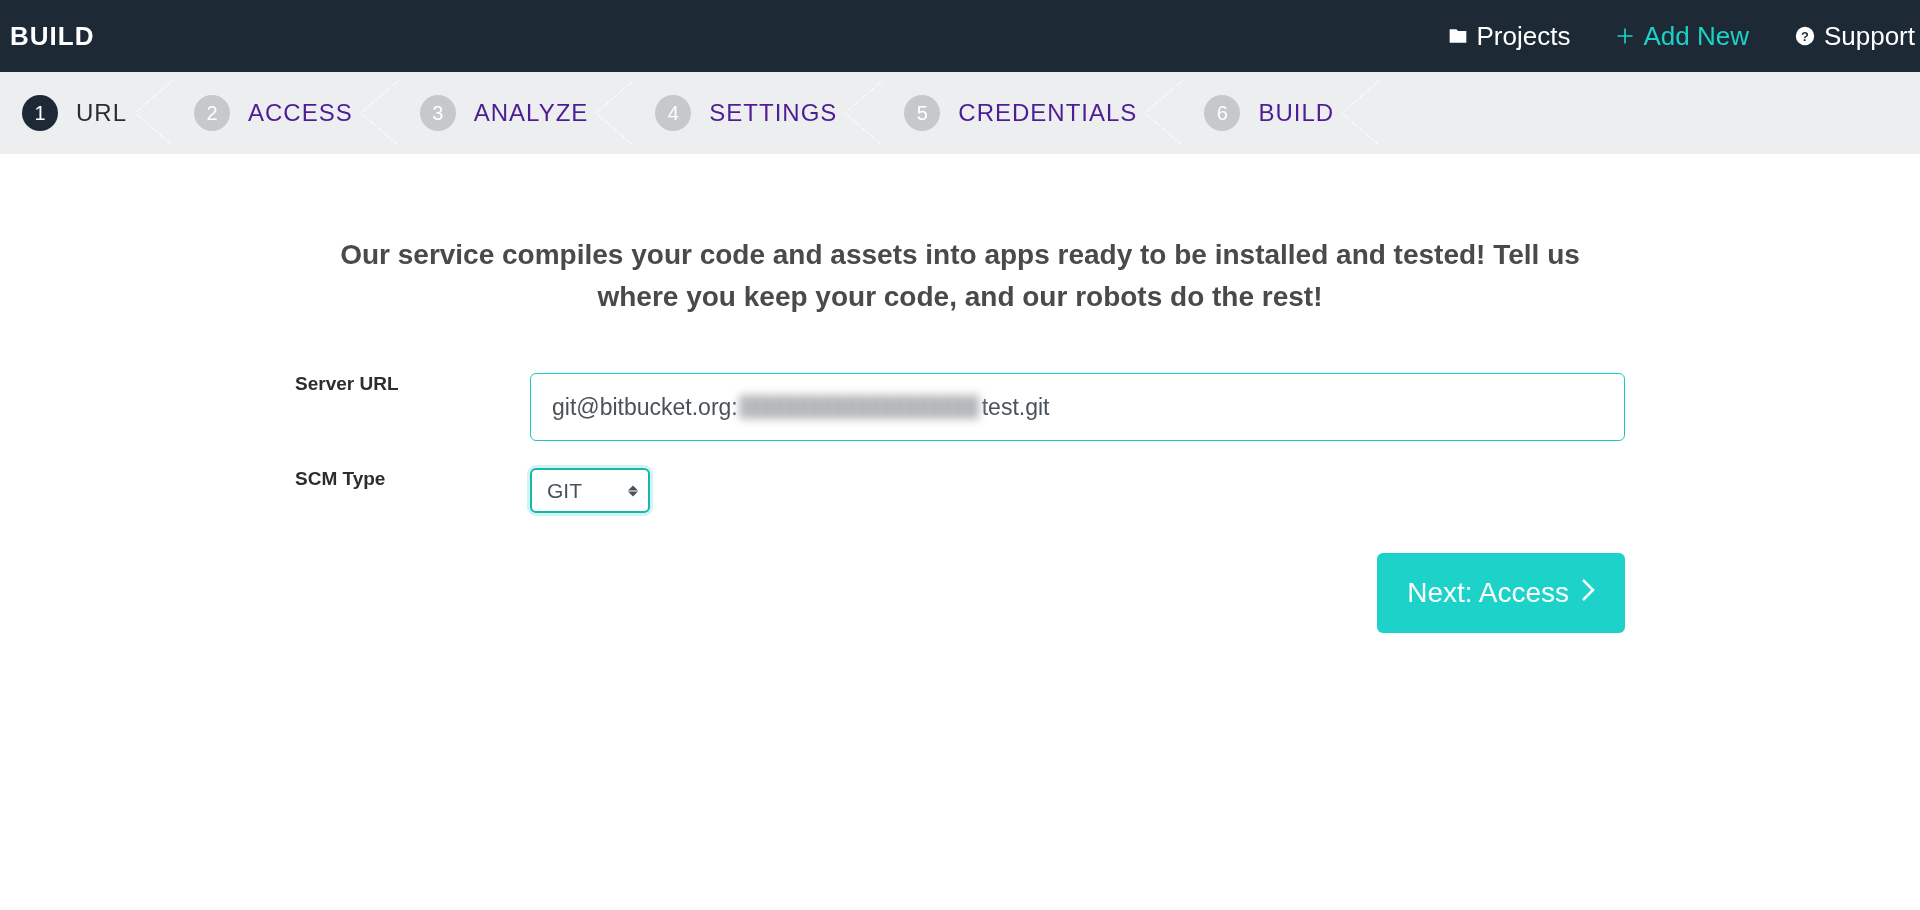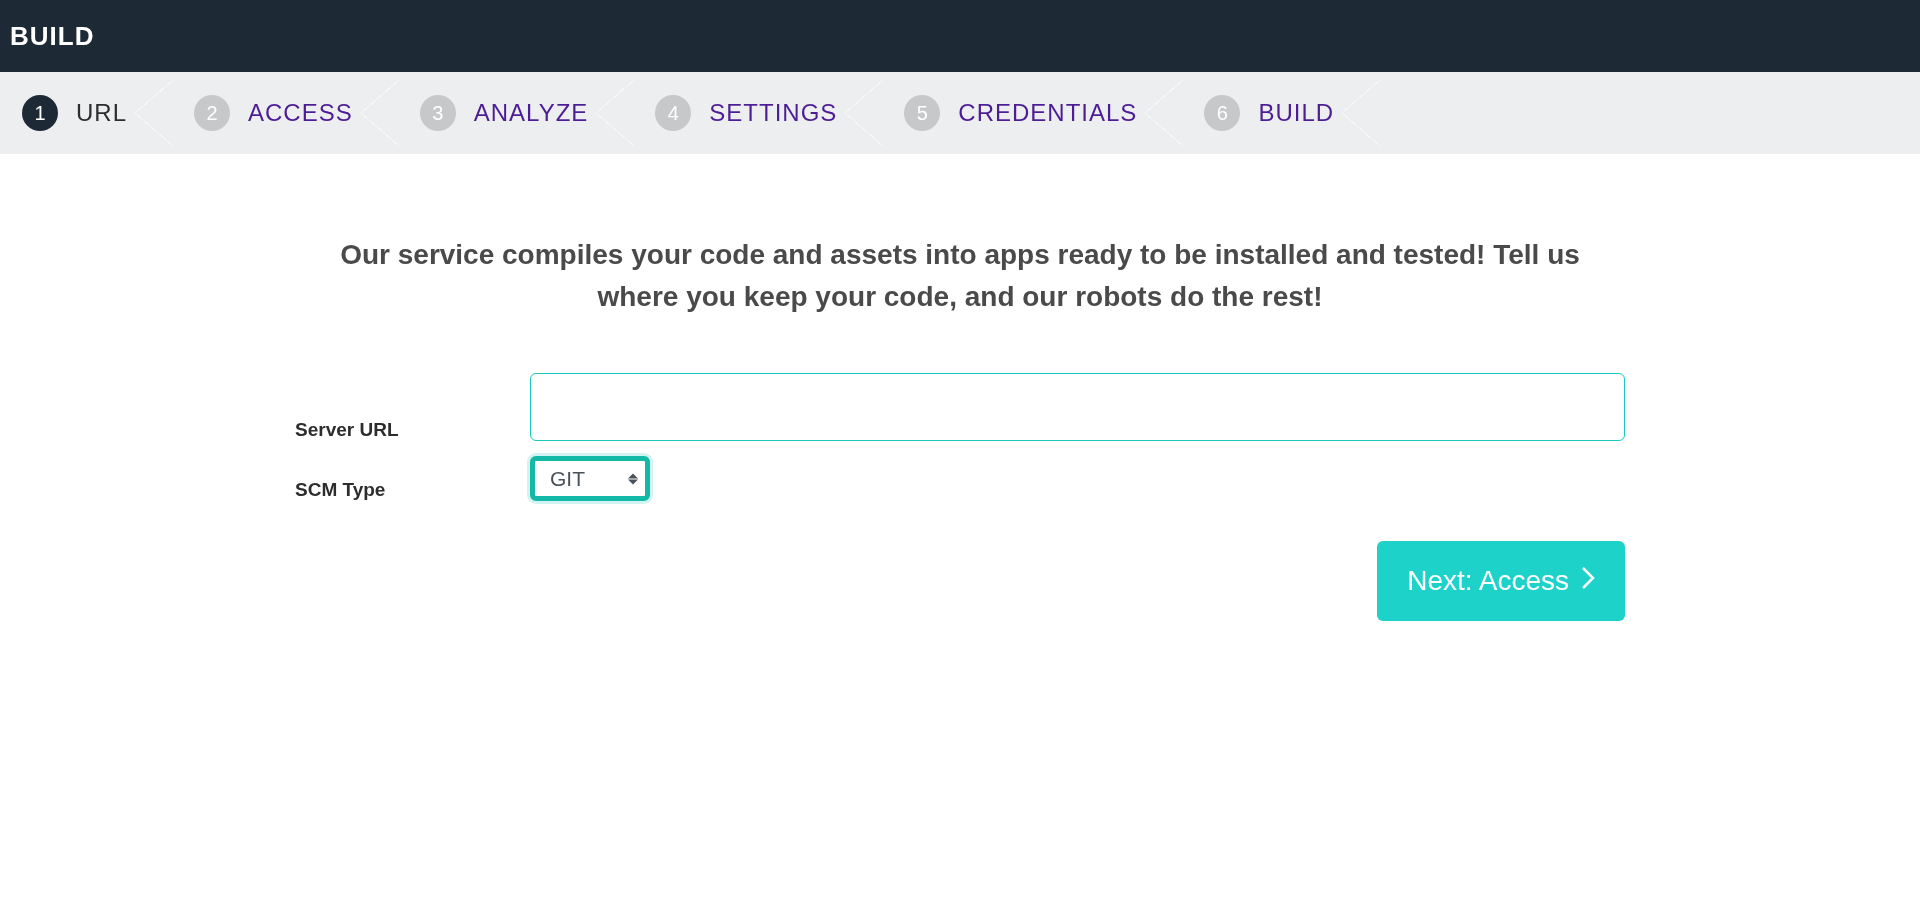--- a/index.html
+++ b/index.html
@@ -135,22 +135,22 @@
     }
     
     
     .form-area {
       width: 1330px;
       margin: 0 auto;
       text-align: left;
     }
     .form-row {
       display: flex;
-      align-items: flex-end;
-      margin-bottom: 15px;
+      align-items: flex-start;
+      margin-bottom: 27px;
     }
     .form-label {
       width: 235px;
       font-size: 19px;
       font-weight: 600;
       color: #2d2d2d;
     }
     .form-control-wrap {
       flex: 1;
       position: relative;
@@ -186,21 +186,21 @@
       filter: blur(4px);
       margin: 0 2px;
       vertical-align: middle;
     }
     .select-wrap {
       position: relative;
       display: inline-block;
     }
     .select-input {
       height: 45px;
-      border: 5px solid #14b8a6;
+      border: 2px solid #14b8a6;
       border-radius: 6px;
       padding: 0 42px 0 15px;
       font-size: 21px;
       color: #4a5259;
       font-family: inherit;
       outline: none;
       background: #ffffff;
       appearance: none;
       -webkit-appearance: none;
       box-shadow: 0 0 0 3px rgba(25,200,191,0.2);
@@ -254,20 +254,47 @@
       font-family: inherit;
     }
   </style>
 </head>
 <body>
 
 <div class="topnav">
   <div class="topnav-left">
     <span class="brand">BUILD</span>
   </div>
+  <div class="topnav-right">
+    <div class="nav-link">
+      <span class="nav-icon">
+        <svg width="22" height="20" viewBox="0 0 24 24" fill="#ffffff">
+            <path d="M10 4H2v16h20V6H12l-2-2z"></path>
+          </svg>
+      </span>
+      <span>Projects</span>
+    </div>
+    <div class="nav-link accent">
+      <span class="nav-icon">
+        <svg width="20" height="20" viewBox="0 0 24 24" fill="#1cd1c8">
+            <path d="M11 3h2v8h8v2h-8v8h-2v-8H3v-2h8z"></path>
+          </svg>
+      </span>
+      <span>Add New</span>
+    </div>
+    <div class="nav-link">
+      <span class="nav-icon">
+        <svg width="22" height="22" viewBox="0 0 24 24" fill="#ffffff">
+            <circle cx="12" cy="12" r="10"></circle>
+            <text x="12" y="17" font-size="14" text-anchor="middle" fill="#1d2a36" font-weight="bold">?</text>
+          </svg>
+      </span>
+      <span>Support</span>
+    </div>
+  </div>
 </div>
 
 <div class="steps">
   <div class="step active">
     <div class="step-circle">1</div>
     <div class="step-label">URL</div>
   </div>
   <div class="step">
     <div class="step-circle">2</div>
     <div class="step-label">ACCESS</div>
@@ -291,20 +318,25 @@
 </div>
 
 <div class="main">
   <p class="page-subtitle">Our service compiles your code and assets into apps ready to be installed and tested! Tell us where you keep your code, and our robots do the rest!</p>
 
   <div class="form-area">
     <div class="form-row">
       <div class="form-label">Server URL</div>
       <div class="form-control-wrap">
         <input type="text" class="text-input" value="" style="color: transparent;">
+        <div class="input-overlay">
+          <span>git@bitbucket.org:</span>
+          <span class="blur-segment"></span>
+          <span>test.git</span>
+        </div>
       </div>
     </div>
     <div class="form-row">
       <div class="form-label">SCM Type</div>
       <div class="select-wrap">
         <select class="select-input">
           <option>GIT</option>
         </select>
         <span class="select-arrow">
            <span class="tri-up"></span>

